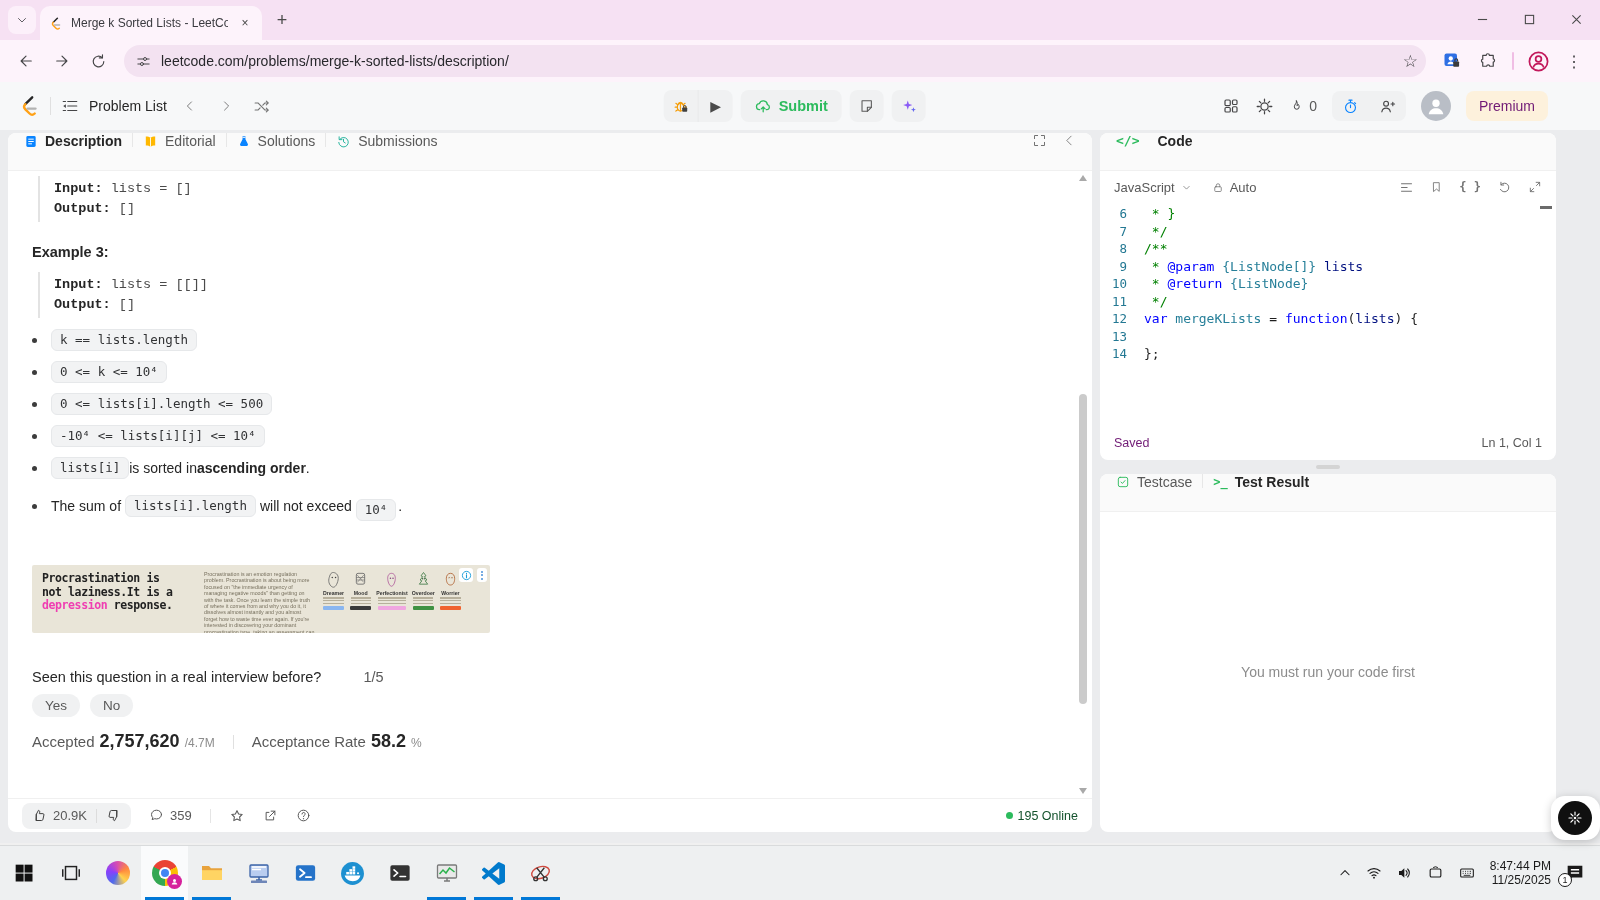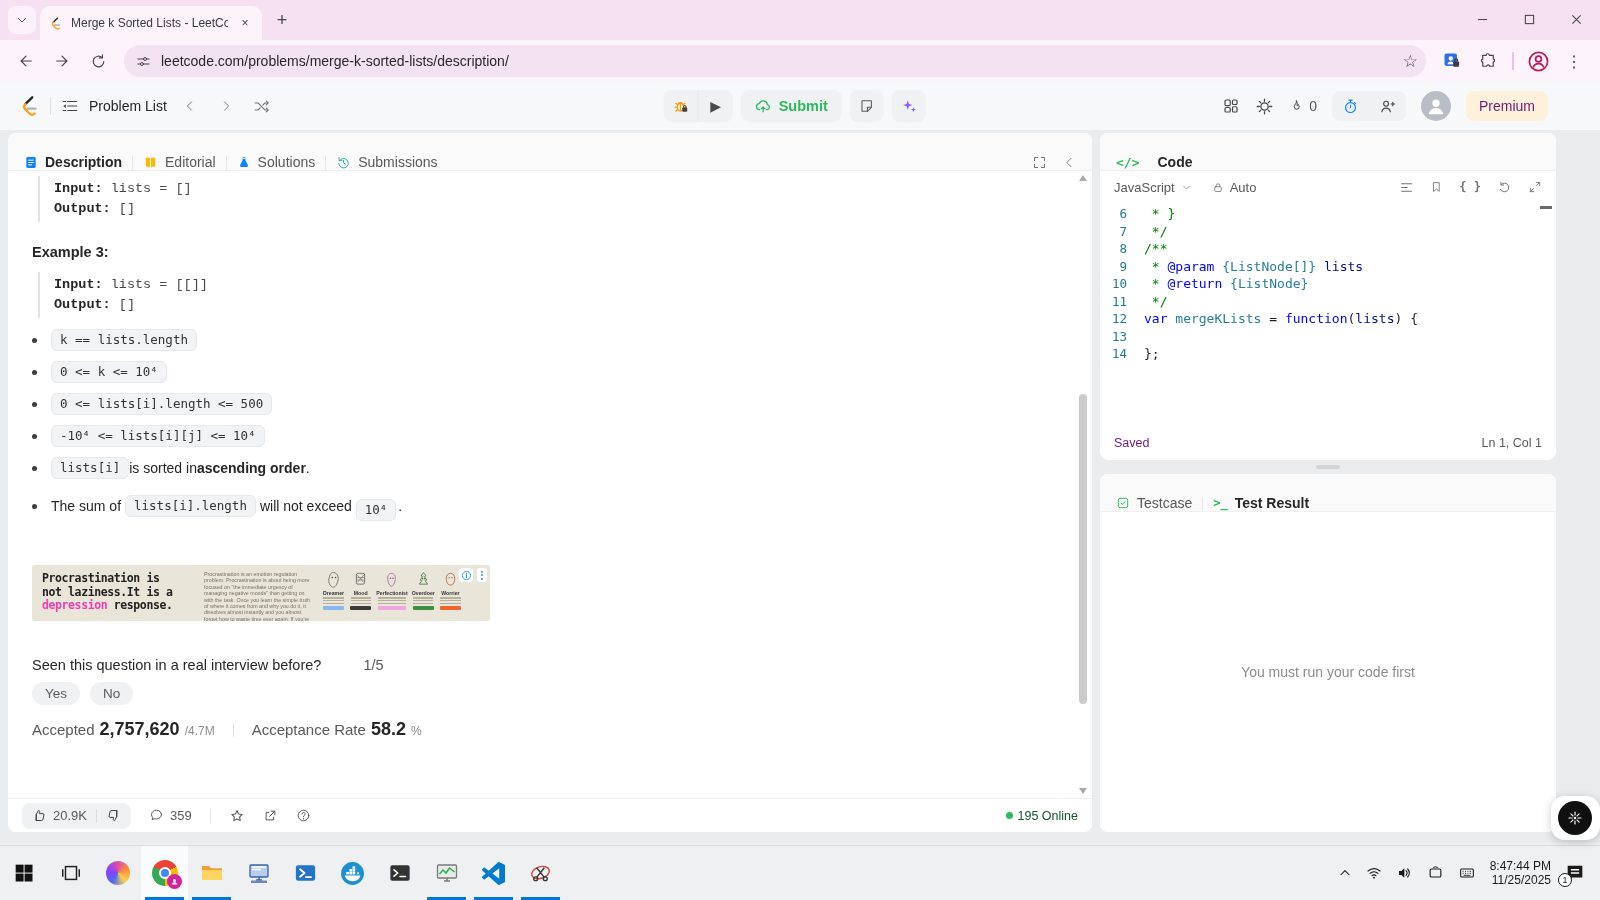--- a/index.html
+++ b/index.html
@@ -40,35 +40,35 @@
 .navright{margin-left:auto;display:flex;align-items:center;gap:15px}
 .flamewrap{display:flex;align-items:center;gap:5px;font-size:14px;color:#595959}
 .timerpair{display:flex;background:#f0f1f2;border-radius:8px;overflow:hidden}
 .timerpair>div{width:37px;height:30px;display:flex;align-items:center;justify-content:center}
 .avatar{width:30px;height:30px;border-radius:50%;background:#b9bec6;display:flex;align-items:center;justify-content:center;overflow:hidden}
 .premium{height:30px;padding:0 13px;background:#fdf1dc;border-radius:8px;display:flex;align-items:center;font-size:14px;font-weight:500}
 
 .workspace{position:absolute;top:130px;left:0;right:0;height:713px;background:#ebecee;display:flex;gap:8px;padding:3px 44px 11px 8px}
 .panel{background:#fff;border-radius:8px;display:flex;flex-direction:column;overflow:hidden}
 .leftpanel{width:1084px;flex:none}
-.phead{height:38px;background:#fafafa;border-bottom:1px solid #f0f0f0;display:flex;align-items:flex-end;padding:0 16px;flex:none;gap:10px}
+.phead{height:38px;background:#fafafa;border-bottom:1px solid #f0f0f0;display:flex;align-items:flex-start;padding:0 16px;flex:none;gap:10px}
 .ptab{display:flex;align-items:center;gap:7px;font-size:14px;color:#595959}
 .ptab.active{color:#262626;font-weight:700}
 .tabdiv{width:1px;height:14px;background:#e7e7e7}
 .pheadright{margin-left:auto;display:flex;align-items:center;gap:16px}
 .pcontent{flex:1;position:relative;overflow:hidden;padding:0 40px 0 24px;font-size:14px;color:#262626}
 .pre{border-left:2px solid #e3e3e3;padding:3px 0 3px 14px;margin-left:6px;font-size:13.5px;line-height:20px;font-family:Liberation Mono, monospace;color:#4a4a4a}
 .pre b{color:#262626}
 .exh{font-weight:700;font-size:14.5px;color:#262626}
 .chip{display:inline-block;background:#f2f3f4;border:1px solid #e6e8ea;border-radius:6px;padding:1px 8px;font-family:"DejaVu Sans Mono",monospace;font-size:12.5px;color:#323335;line-height:18px}
 .consrow{display:flex;align-items:center;margin-bottom:10px}
 .dot{width:5px;height:5px;border-radius:50%;background:#3c3c3c;margin-right:14px;flex:none}
 .consrow .txt{font-size:14px;color:#262626}
 
-.ad{width:458px;height:56px;background:#e9e5d8;margin-top:44px;position:relative;display:flex;overflow:hidden;border-radius:2px}
+.ad{width:458px;height:68px;background:#e9e5d8;margin-top:44px;position:relative;display:flex;overflow:hidden;border-radius:2px}
 .ad-head{width:170px;padding:7px 2px 0 10px;font-family:"DejaVu Sans Mono",monospace;font-weight:700;font-size:11.5px;line-height:13.5px;color:#222;letter-spacing:-.4px;white-space:nowrap}
 .ad-body{width:118px;padding:6px 5px 0 2px;font-size:5.3px;line-height:6.4px;color:#77705e}
 .ad-chars{flex:1;display:flex;padding:5px 28px 4px 2px;gap:4px}
 .ad-char{flex:1;display:flex;flex-direction:column;align-items:center}
 .ad-name{font-size:5.2px;font-weight:700;color:#333;white-space:nowrap}
 .ad-line{width:88%;height:1.5px;background:#b7b09c;margin-top:1.2px}
 .ad-chip{width:92%;height:4px;border-radius:1px;margin-top:1.5px}
 .ad-info{position:absolute;top:3px;right:17px;width:14px;height:14px;background:#fff;border-radius:3px;display:flex;align-items:center;justify-content:center}
 .ad-kebab{position:absolute;top:3px;right:3px;width:10px;height:14px;background:#fff;border-radius:3px;display:flex;flex-direction:column;align-items:center;justify-content:center;gap:1.5px}
 .ad-kebab i{width:2px;height:2px;border-radius:50%;background:#4a90d9}

